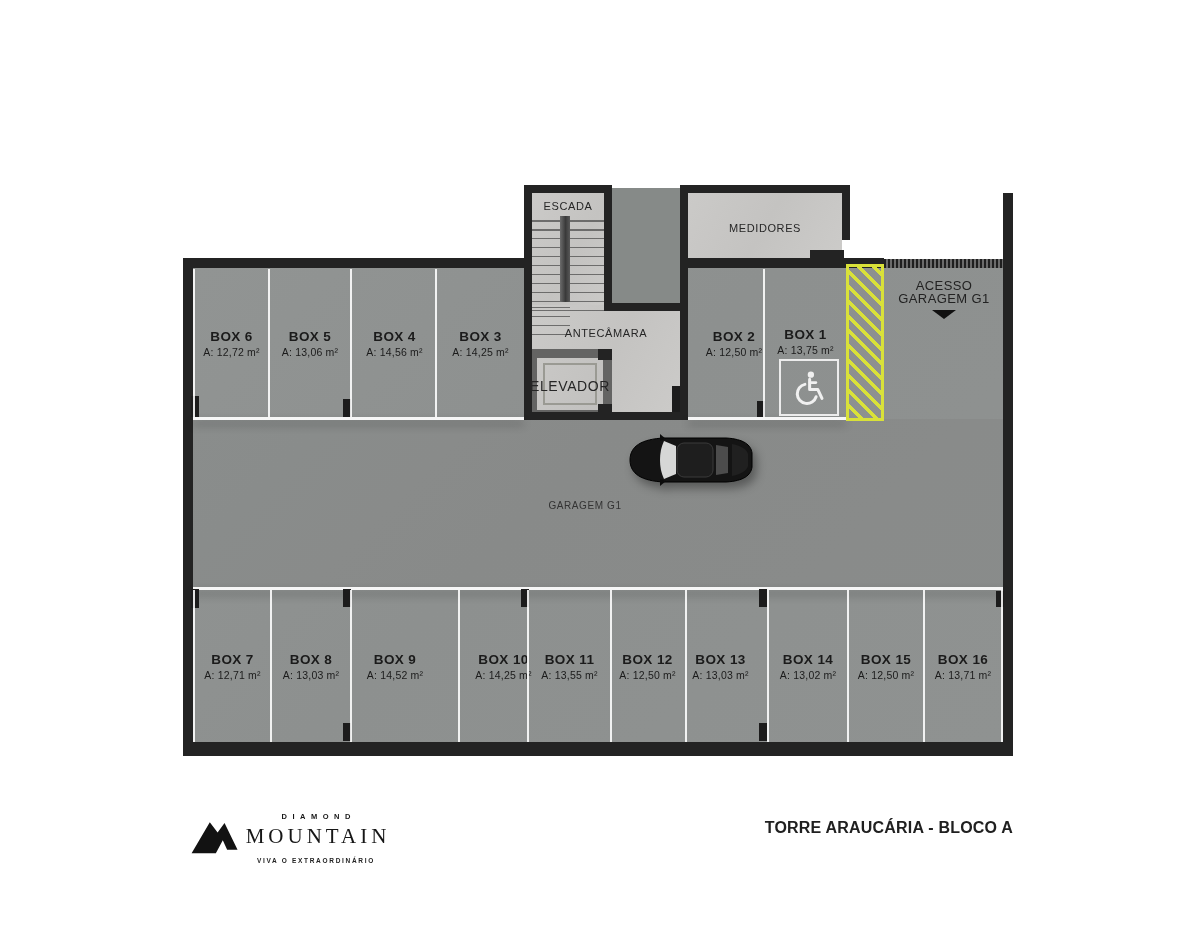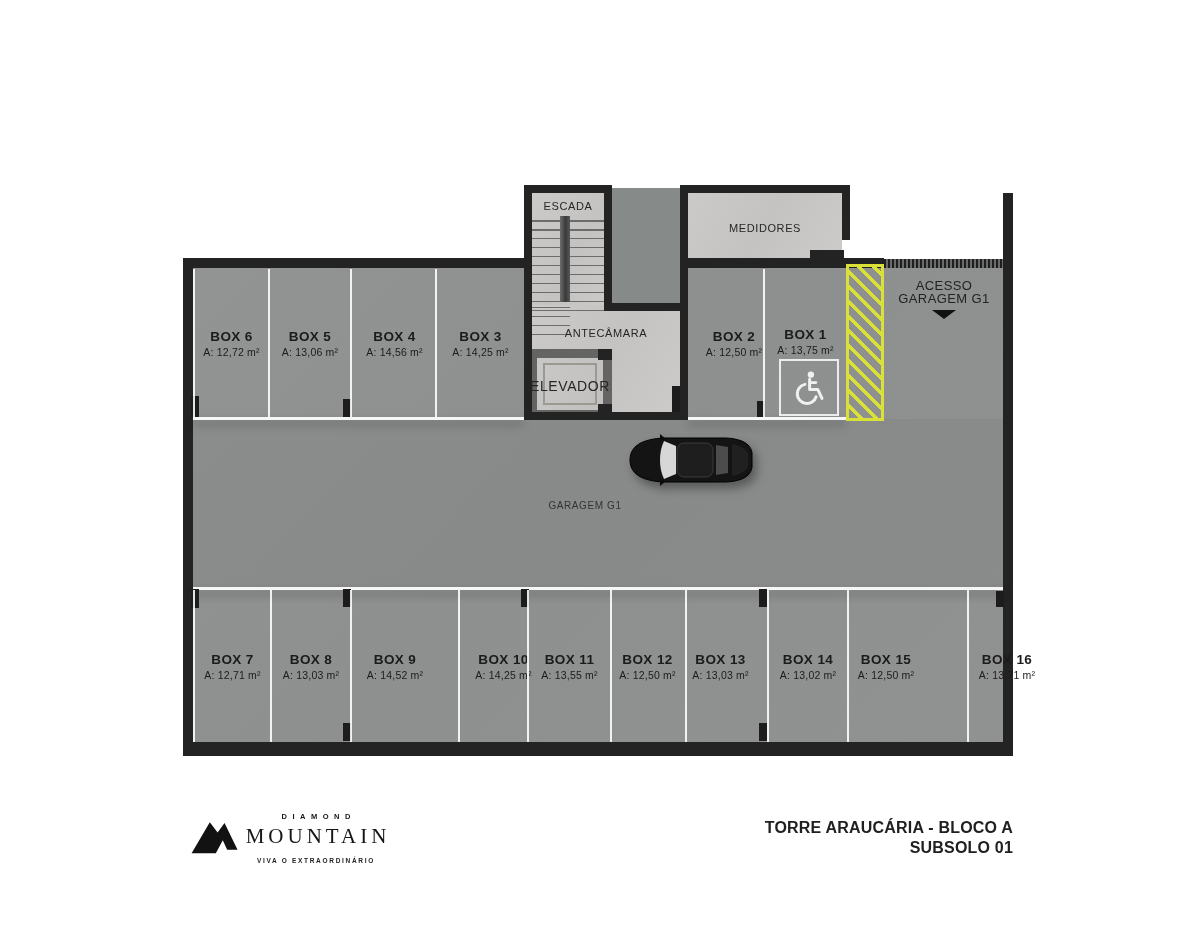--- a/index.html
+++ b/index.html
@@ -215,31 +215,30 @@
     <div class="box-area">A: 13,03 m²</div>
   </div>
   <div class="box bottomrow" style="left:767px; width:80px;">
     <div class="box-label">BOX 14</div>
     <div class="box-area">A: 13,02 m²</div>
   </div>
   <div class="box bottomrow" style="left:847px; width:76px;">
     <div class="box-label">BOX 15</div>
     <div class="box-area">A: 12,50 m²</div>
   </div>
-  <div class="box bottomrow lastcol" style="left:923px; width:80px;margin-left:44px;">
+  <div class="box bottomrow lastcol" style="left:923px; width:80px;">
     <div class="box-label">BOX 16</div>
     <div class="box-area">A: 13,71 m²</div>
   </div>
 
   <svg class="logo-icon" width="52" height="50" viewBox="0 0 60 50">
     <path d="M3 45 L24 9 L33 21 L41 10 L56 41 L44 41 L39 30 L31 45 Z" fill="#121212"></path>
   </svg>
   <div class="brand">
     <div class="brand-top">DIAMOND</div>
     <div class="brand-main">MOUNTAIN</div>
     <div class="brand-tag">VIVA O EXTRAORDINÁRIO</div>
   </div>
   <div class="plan-title">
     <div>TORRE ARAUCÁRIA - BLOCO A</div>
-    <div>SUBSOLO 01</div>
   </div>
 
 </div>
 
 </body></html>

